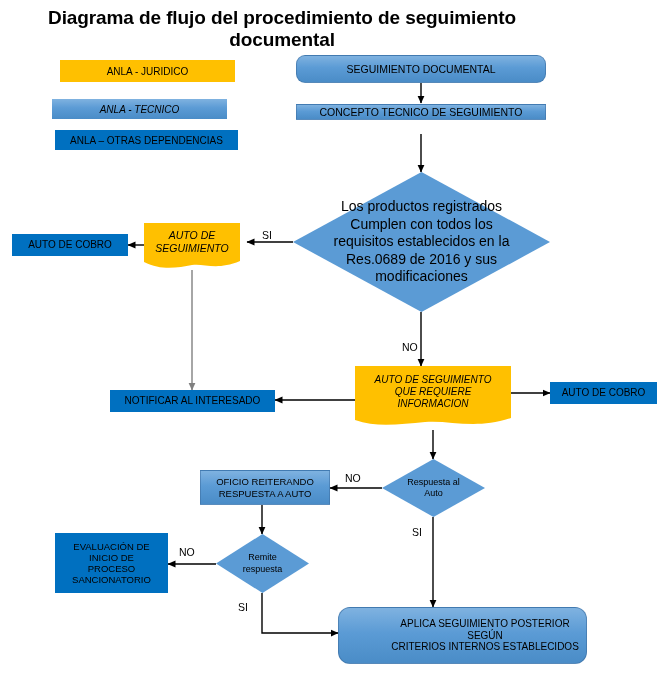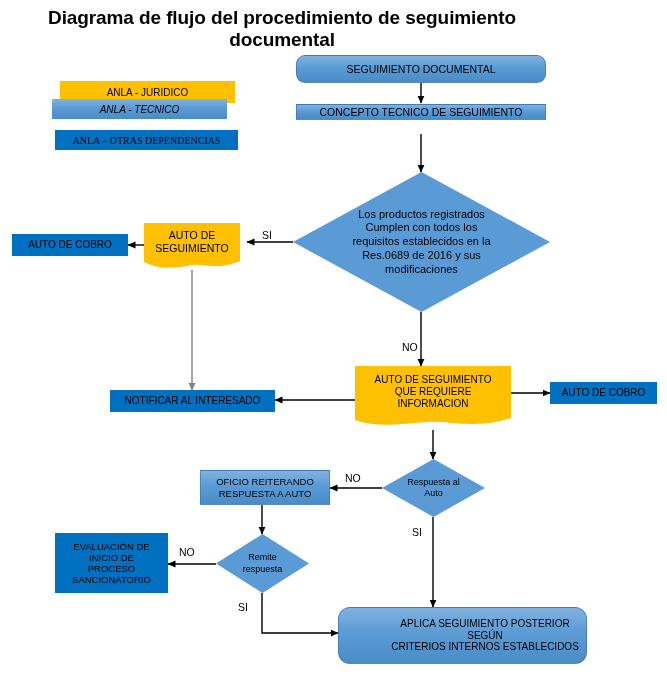--- a/index.html
+++ b/index.html
@@ -51,21 +51,20 @@
   }
   .node .txt {
     display: block;
     width: 100%;
     white-space: pre-line;
   }
 
   
   .fill-yellow {
     background: #FFC000;
-    margin-top: 21px;
   }
   .fill-lightblue {
     background: linear-gradient(to bottom, #7FB2E0 0%, #5B9BD5 45%, #4A8CC7 100%);
   }
   .fill-darkblue {
     background: #0070C0;
   }
 
   
   .rect {
@@ -104,20 +103,21 @@
     position: absolute;
     left: 0;
     top: 0;
     width: 100%;
     display: flex;
     align-items: center;
     justify-content: center;
     text-align: center;
     color: #000;
     line-height: 1.2;
+    font-style: italic;
   }
 
   
   .diamond {
     position: absolute;
     box-sizing: border-box;
   }
   .diamond .dia-bg {
     position: absolute;
     left: 0;
@@ -206,35 +206,35 @@
 
     <line x1="433" y1="517" x2="433" y2="607" stroke="#000" stroke-width="1.4" marker-end="url(#arrowBlack)"></line>
   </svg>
 
   <div class="legend-item fill-yellow noborder" style="left:60px; top:60px; width:175px; height:22px;">
     <span>ANLA - JURIDICO</span>
   </div>
   <div class="legend-item fill-lightblue noborder" style="left:52px; top:99px; width:175px; height:20px;font-style:italic;">
     <span>ANLA - TECNICO</span>
   </div>
-  <div class="legend-item fill-darkblue noborder" style="left:55px; top:130px; width:183px; height:20px;font-family:Liberation Serif, serif;">
+  <div class="legend-item fill-darkblue noborder" style="left:55px; top:130px; width:183px; height:20px;">
     <span>ANLA – OTRAS DEPENDENCIAS</span>
   </div>
 
   <div class="node rounded fill-lightblue" style="left:296px; top:55px; width:250px; height:28px; font-size:10.5px;">
     <span class="txt">SEGUIMIENTO DOCUMENTAL</span>
   </div>
 
   <div class="node rect-sharp fill-lightblue" style="left:296px; top:104px; width:250px; height:16px; font-size:10.5px;">
     <span class="txt">CONCEPTO TECNICO DE SEGUIMIENTO</span>
   </div>
 
   <div class="diamond" style="left:293px; top:172px; width:257px; height:140px;">
     <div class="dia-bg"></div>
-    <div class="dia-label" style="font-size:11px;">Los productos registrados
+    <div class="dia-label" style="font-size:14px;">Los productos registrados
 Cumplen con todos los
 requisitos establecidos en la
 Res.0689 de 2016 y sus
 modificaciones</div>
   </div>
 
   <div class="doc" style="left:144px; top:223px; width:96px; height:47px;">
     <svg class="doc-bg" viewBox="0 0 96 47" preserveAspectRatio="none" xmlns="http://www.w3.org/2000/svg">
       <path d="M0,0 H96 V38 C72,48 60,40 48,42 C34,44.5 18,48 0,39 Z" fill="#FFC000"></path>
     </svg>

